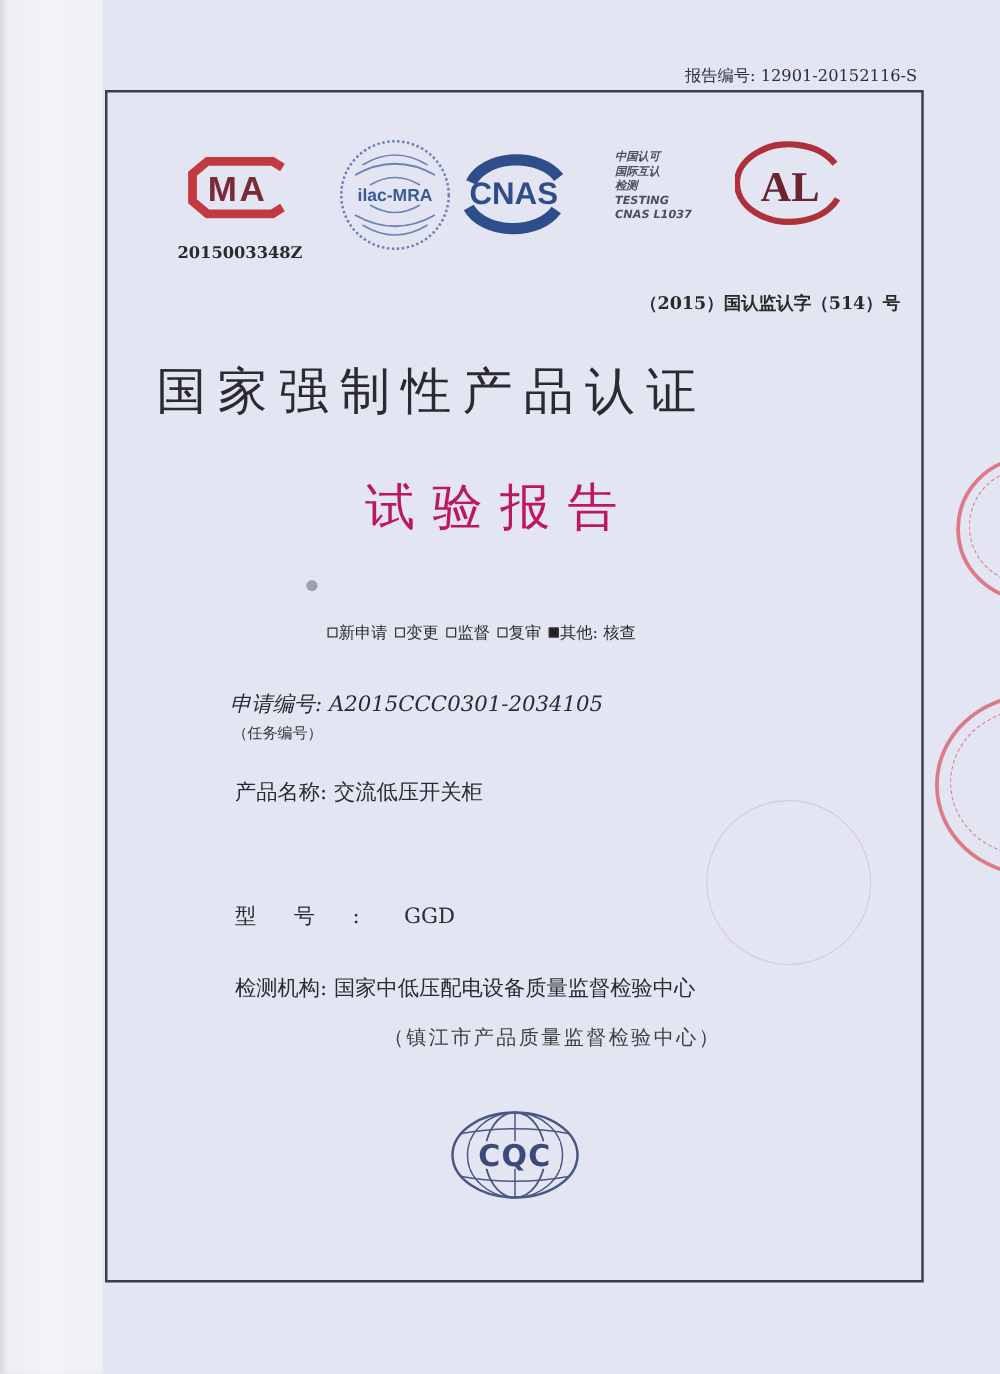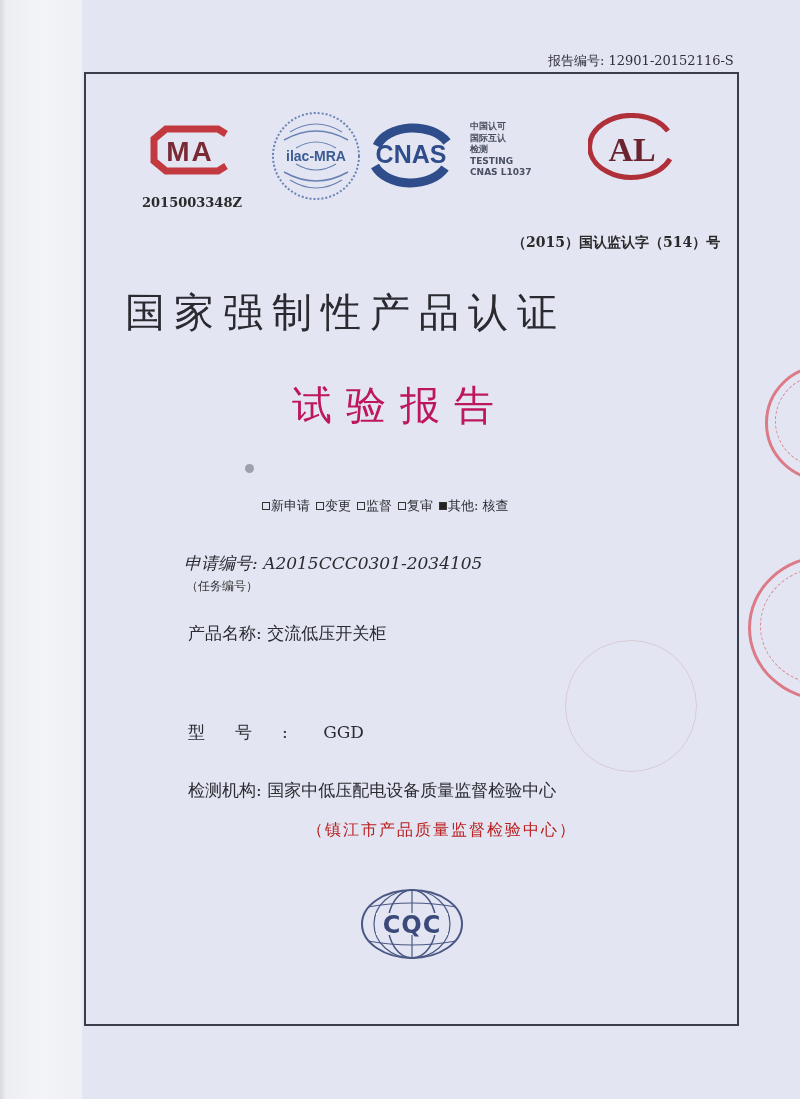--- a/index.html
+++ b/index.html
@@ -20,22 +20,22 @@
     .frame {
       position: absolute; left: 84px; top: 72px; width: 655px; height: 954px;
       border: 2px solid #3a3d4a; box-sizing: border-box;
     }
     
     .cma-logo { position: absolute; left: 148px; top: 125px; width: 88px; height: 50px; }
     .cma-id { position: absolute; left: 142px; top: 195px; font-size: 13px; font-weight: bold; color: #2a2a2a; }
     .ilac-logo { position: absolute; left: 270px; top: 110px; width: 92px; height: 92px; }
     .cnas-logo { position: absolute; left: 367px; top: 118px; width: 88px; height: 72px; }
     .cnas-text {
-      position: absolute; left: 470px; top: 121px; font-family: "DejaVu Sans", sans-serif;
-      font-size: 9px; line-height: 11.5px; font-weight: bold; color: #4a4f62;
+      position: absolute; left: 492px; top: 121px; font-family: "DejaVu Sans", sans-serif;
+      font-size: 9px; line-height: 11.5px; font-weight: bold; color: #4a4f62; font-style: italic;
     }
     .al-logo { position: absolute; left: 588px; top: 113px; width: 90px; height: 70px; }
     .al-id { position: absolute; left: 512px; top: 194px; font-size: 14px; font-weight: bold; color: #2a2a2a; white-space: nowrap; margin-top: 40px; }
 
     .title1 {
       position: absolute; left: 0; width: 691px; top: 285px; text-align: center;
       font-size: 40px; letter-spacing: 9px; color: #2a2a30; font-family: "DejaVu Serif", serif;
     }
     .title2 {
       position: absolute; left: 0; width: 800px; top: 378px; text-align: center;
@@ -52,21 +52,21 @@
     }
     .cb.checked { background: #222; }
     .field { position: absolute; white-space: nowrap; font-size: 17px; color: #2a2a30; }
     .field .lbl { font-size: 17px; }
     .sub-lbl { position: absolute; left: 186px; top: 578px; font-size: 12px; color: #333; }
     .f-app { left: 184px; top: 552px; font-style: italic; }
     .f-prod { left: 188px; top: 622px; }
     .f-model { left: 188px; top: 677px; margin-top: 44px; }
     .f-model .lbl { letter-spacing: 30px; }
     .f-org { left: 188px; top: 779px; }
-    .org2 { position: absolute; left: 307px; top: 820px; font-size: 16px; letter-spacing: 2px; color: #b91c1c; }
+    .org2 { position: absolute; left: 307px; top: 820px; font-size: 16px; letter-spacing: 2px; color: #404040; }
     .cqc-logo { position: absolute; left: 358px; top: 885px; width: 108px; height: 78px; }
 
     .seal {
       position: absolute; border-radius: 50%; border: 3px solid rgba(216, 60, 75, 0.75);
       opacity: 0.85;
     }
     .seal-inner {
       position: absolute; border-radius: 50%; border: 1px dashed rgba(210, 70, 85, 0.6);
     }
     .ghost-seal {

